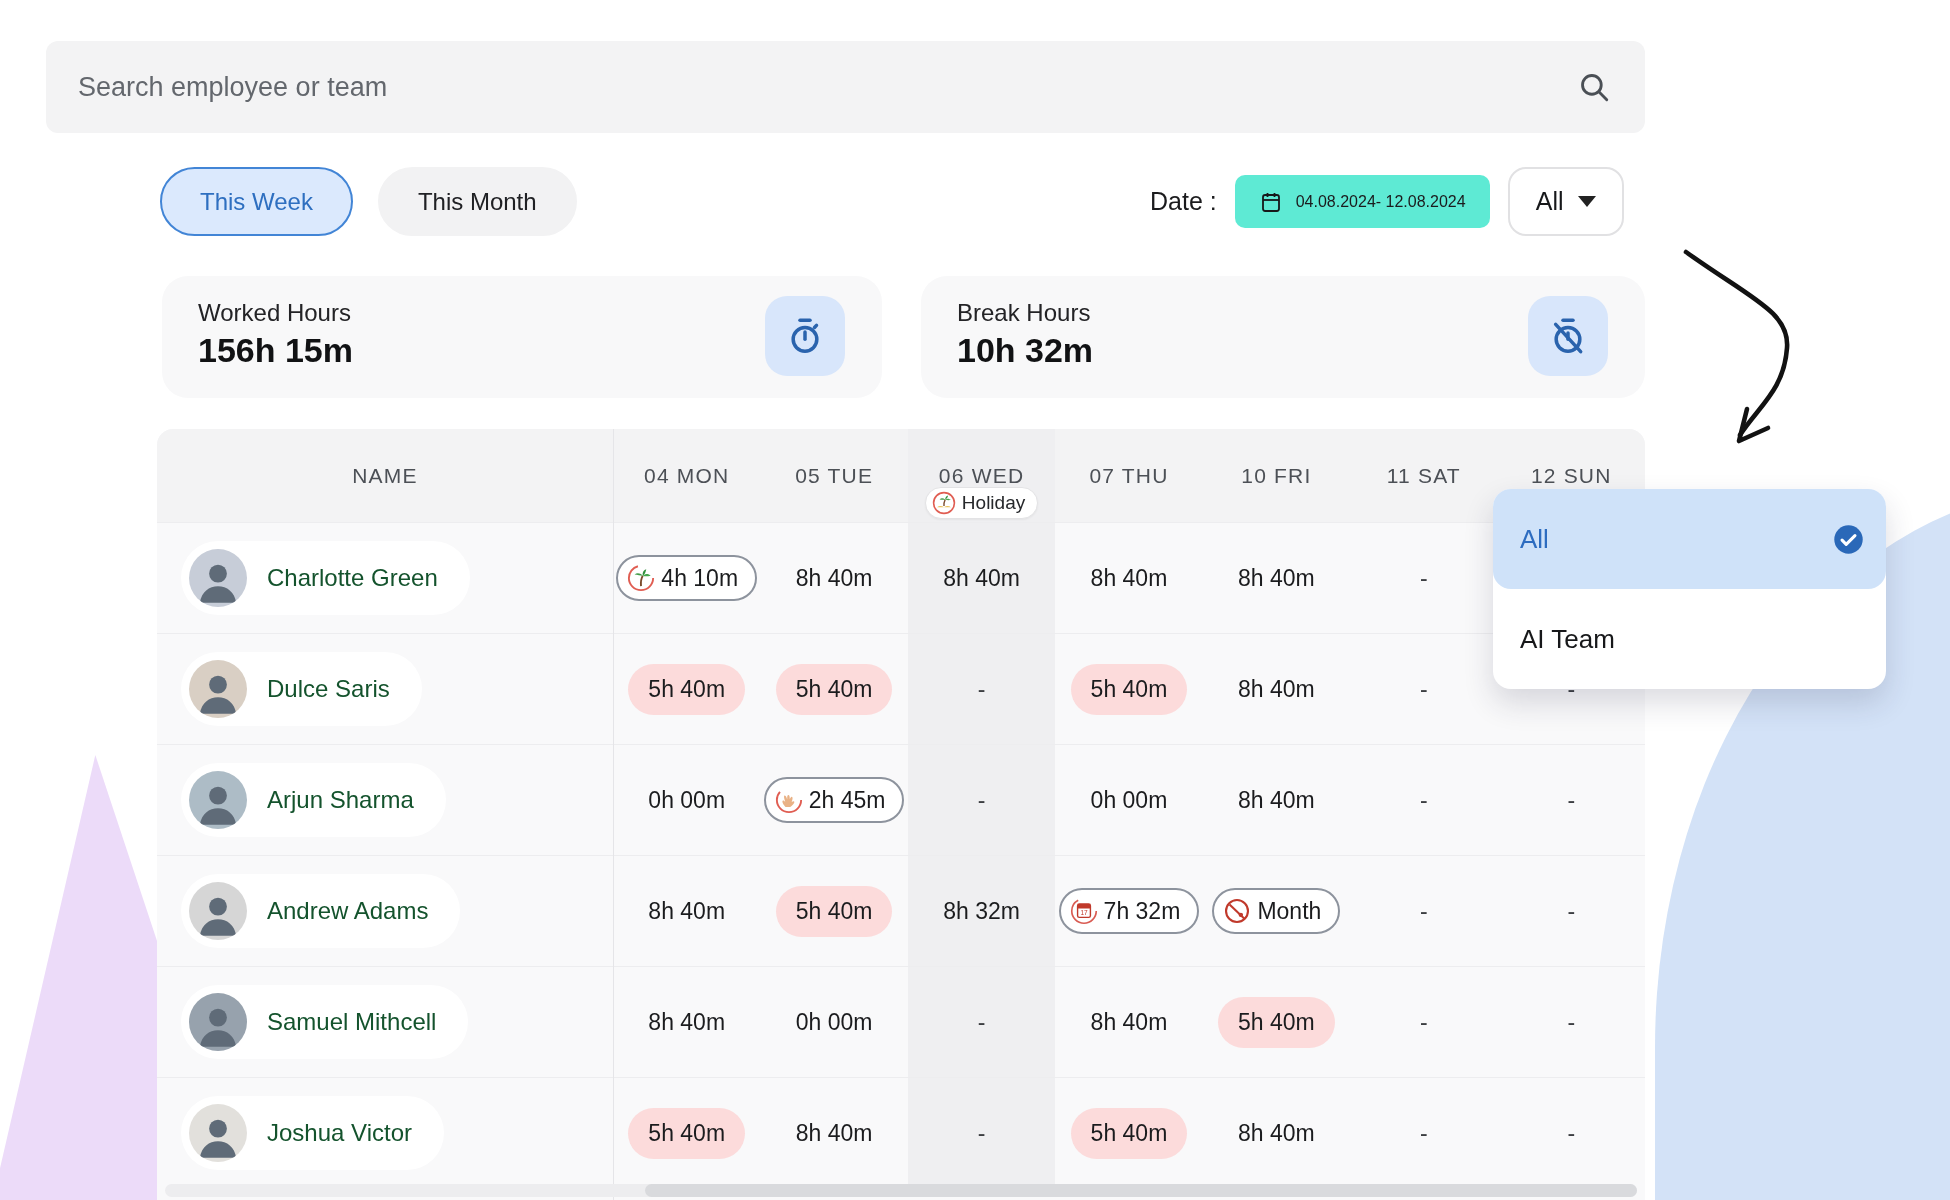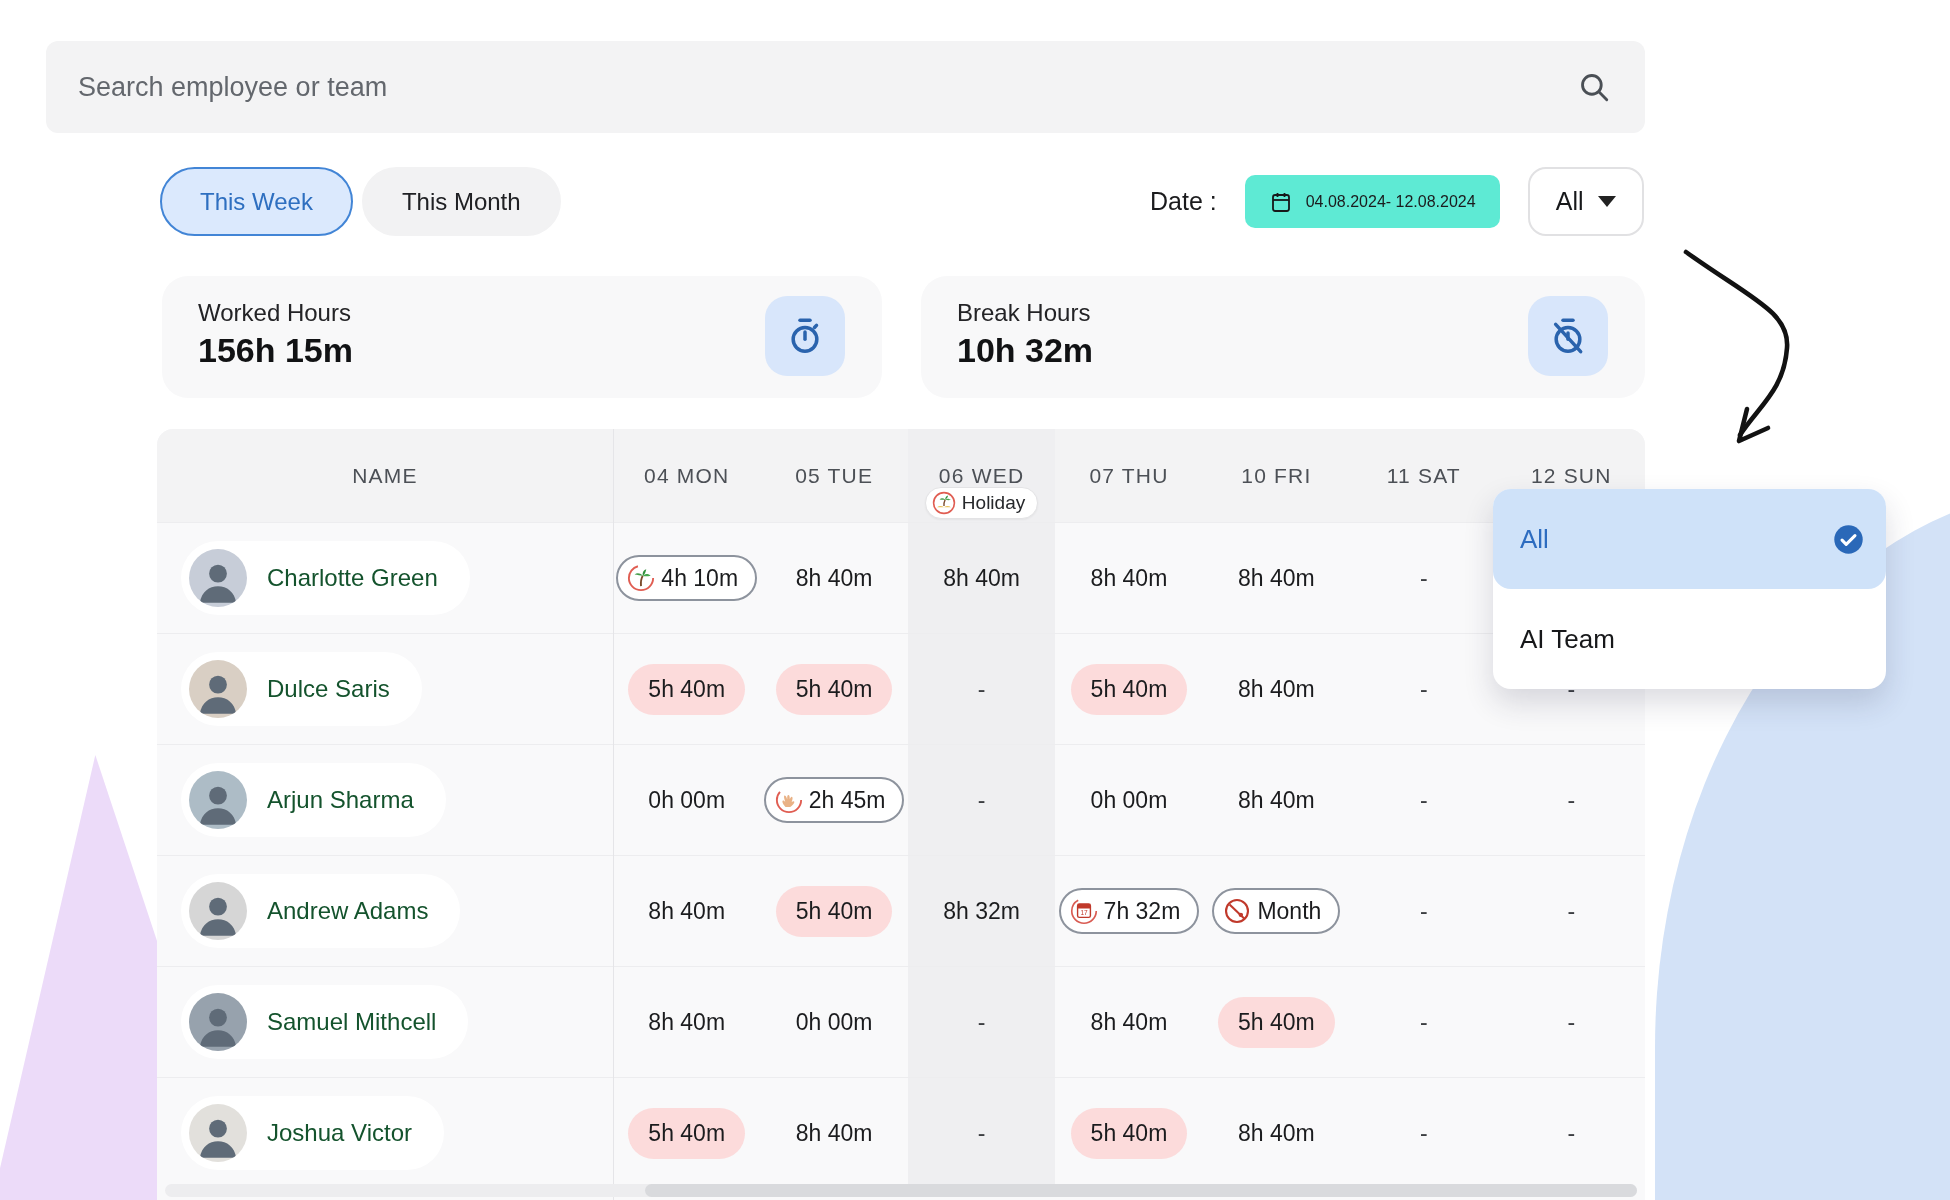--- a/index.html
+++ b/index.html
@@ -17,29 +17,29 @@
 
   
   .search-bar { position:absolute; left:46px; top:41px; width:1599px; height:92px;
     background:#f3f3f4; border-radius:12px; display:flex; align-items:center; z-index:2; }
   .search-bar input { flex:1; height:100%; background:transparent; border:none; outline:none;
     padding:0 30px 0 32px; font-size:27px; color:#33363a; font-family:inherit; }
   .search-bar input::placeholder { color:#63676d; }
   .search-icon { width:34px; height:34px; margin-right:34px; flex:none; }
 
   
-  .tabs { position:absolute; left:160px; top:167px; display:flex; gap:9px; z-index:2;text-align:right; }
+  .tabs { position:absolute; left:160px; top:167px; display:flex; gap:25px; z-index:2;text-align:right; }
   .tab { height:69px; padding:0 38px; border-radius:999px; display:flex; align-items:center;
     font-size:24px; cursor:pointer; }
   .tab.active { background:#dbe9fd; border:2px solid #4285d6; color:#2e6fc0; }
   .tab.inactive { background:#f2f2f3; border:2px solid #f2f2f3; color:#202124; }
 
   
   .filters-right { position:absolute; left:1150px; top:167px; height:69px;
-    display:flex; align-items:center; gap:28px; z-index:2; }
+    display:flex; align-items:center; gap:18px; z-index:2; }
   .date-label { font-size:25px; color:#1b1b1d; }
   .date-pill { height:53px; background:#5eead4; border-radius:10px; display:flex;
     align-items:center; gap:13px; padding:0 24px; font-size:16px; color:#1b1b1d; cursor:pointer; }
   .cal-icon { width:24px; height:24px; }
   .all-btn { height:69px; min-width:116px; background:#fff; border:2px solid #e1e1e3;
     border-radius:18px; display:flex; align-items:center; justify-content:center; gap:14px;
     font-size:25px; color:#17181a; cursor:pointer; }
   .chevron-down { width:0; height:0; border-left:9px solid transparent;
     border-right:9px solid transparent; border-top:11px solid #222; }
 

